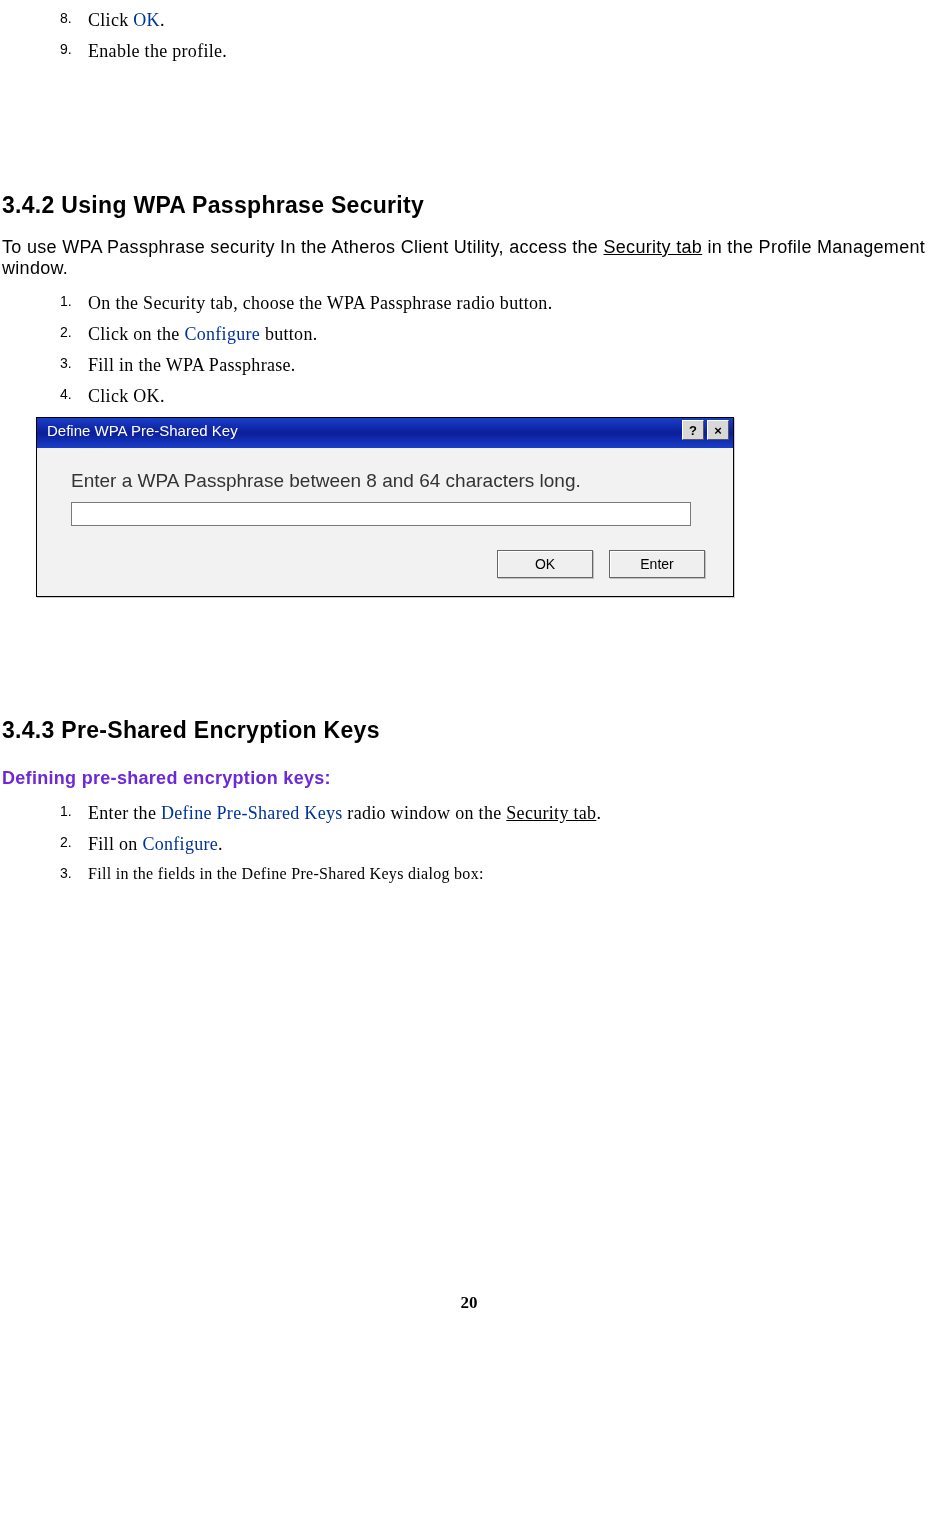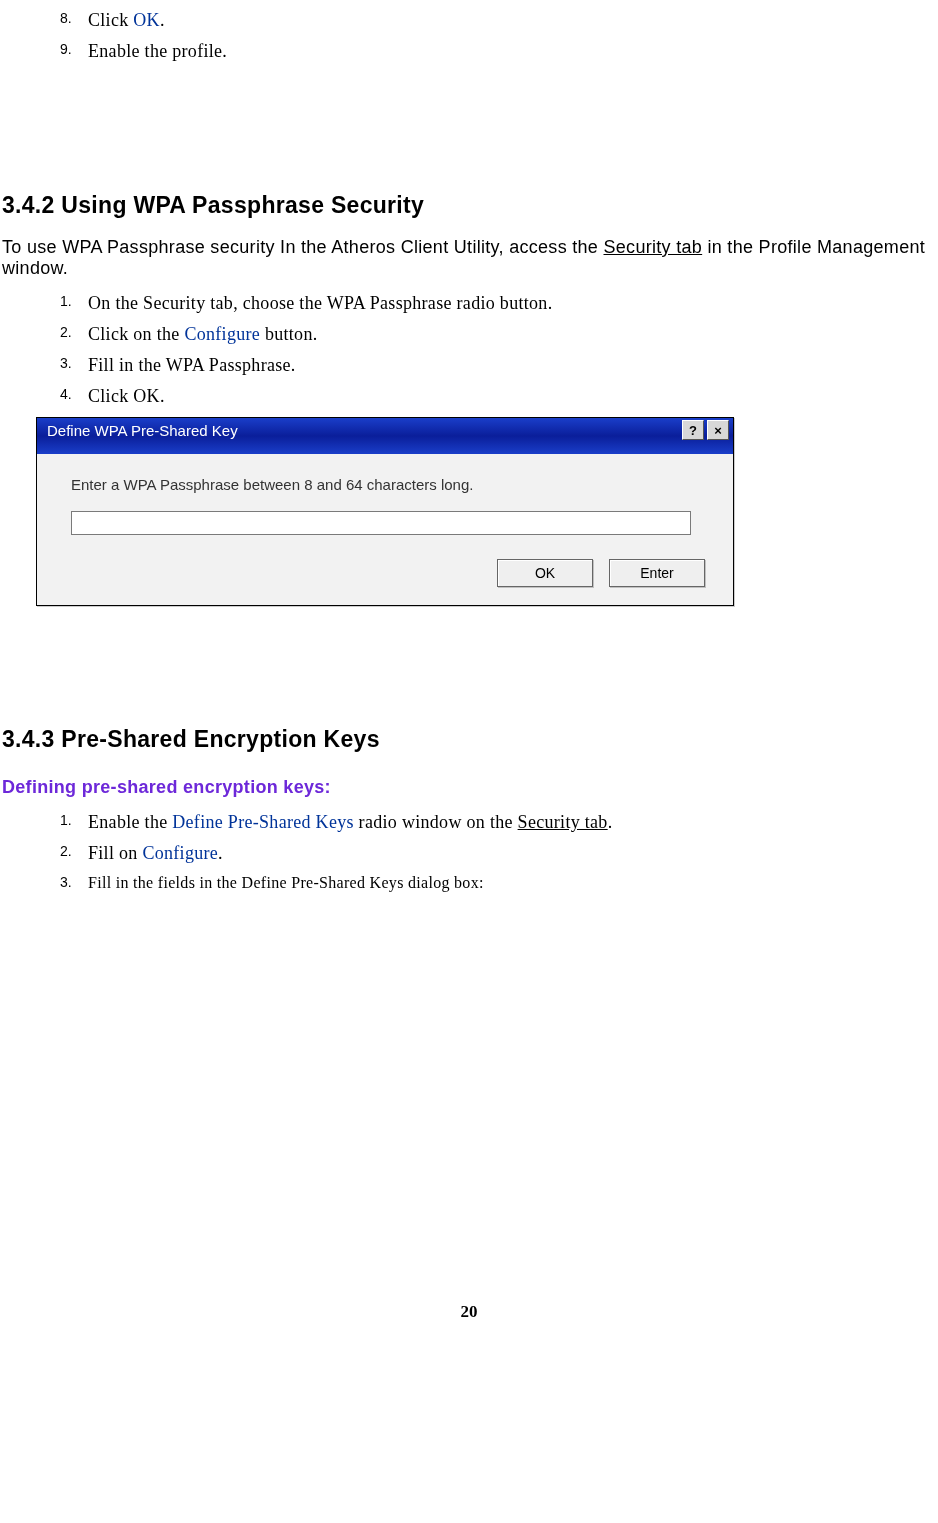--- a/index.html
+++ b/index.html
@@ -61,41 +61,41 @@
     border:1px solid #000;
     box-shadow:1px 1px 0 rgba(0,0,0,.2);
     background:#f2f2f2;
     font-family:Tahoma,Arial,sans-serif;
   }
   .titlebar{
     height:24px;
     background:linear-gradient(to bottom,#1a3ec9,#0a1e9a,#1a3ec9);
     display:flex;
     align-items:center;
-    padding:0 4px 12px 10px;
+    padding:0 4px 6px 10px;
     color:#fff;
     font-size:15px;
   }
   .titlebar .title{flex:1;}
   .tb-btn{
     width:20px;height:18px;
     background:#d8d8d8;
     border:1px solid #fff;
     border-right-color:#555;border-bottom-color:#555;
     margin-left:3px;
     display:flex;align-items:center;justify-content:center;
     color:#000;font-weight:bold;font-size:13px;line-height:1;
   }
   .dlg-body{
     padding:22px 34px 20px 34px;
   }
   .dlg-body .prompt{
-    font-size:15px;
+    font-size:19px;
     color:#333;
-    margin-bottom:18px;
+    margin-bottom:10px;
   }
   .dlg-body input[type=text]{
     width:620px;
     height:24px;
     border:1px solid #7a7a7a;
     background:#fff;
     box-sizing:border-box;
     padding:0 4px;
     font-size:14px;
   }
@@ -188,21 +188,21 @@
 
 <div class="sp-lg"></div>
 <div class="sp-md"></div>
 
 <h2 class="sec">3.4.3 Pre-Shared Encryption Keys</h2>
 <div class="subhead">Defining pre-shared encryption keys:</div>
 <div class="ol-area">
   <div class="li">
     <div class="num">1.</div>
     <div class="txt">
-      <span>Enable the </span><span class="lnk">Define Pre-Shared Keys</span><span> radio window on the </span><span class="ulnk">Security tab</span><span>.</span>
+      <span>Enter the </span><span class="lnk">Define Pre-Shared Keys</span><span> radio window on the </span><span class="ulnk">Security tab</span><span>.</span>
     </div>
   </div>
   <div class="li">
     <div class="num">2.</div>
     <div class="txt">
       <span>Fill on </span><span class="lnk">Configure</span><span>.</span>
     </div>
   </div>
   <div class="li small">
     <div class="num">3.</div>

